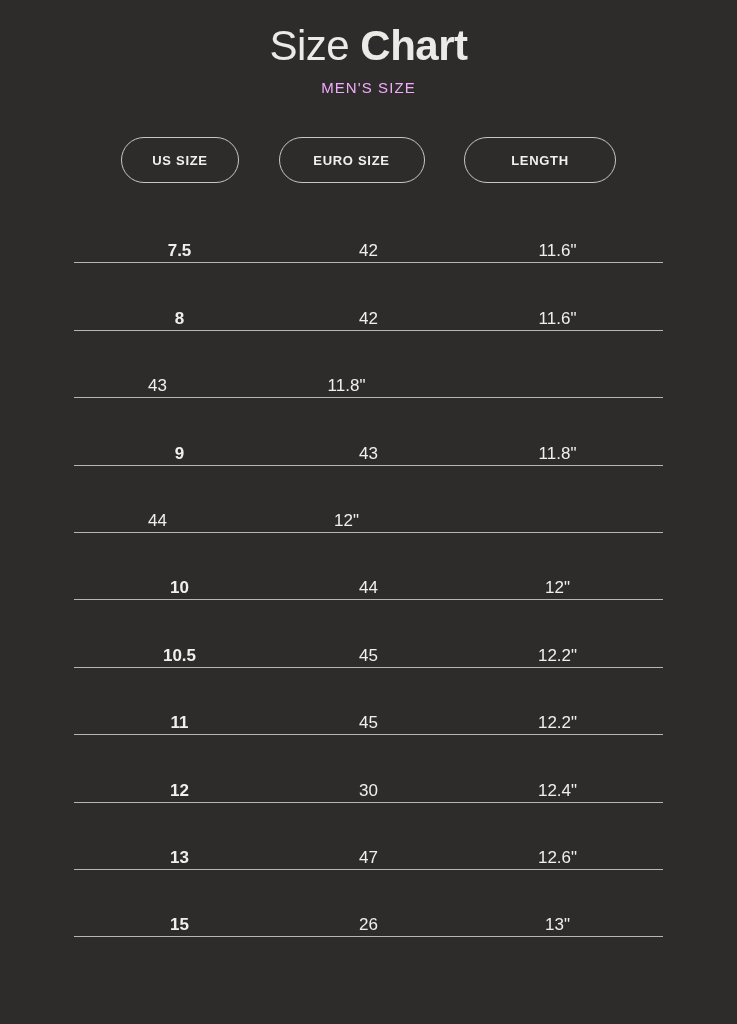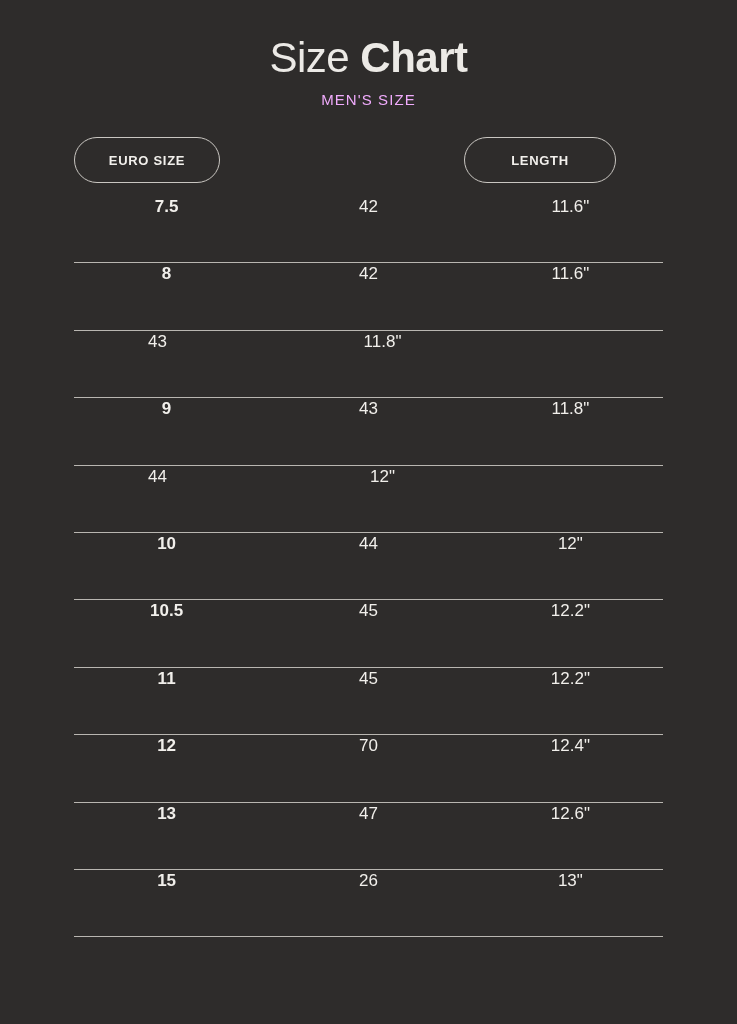--- a/index.html
+++ b/index.html
@@ -16,21 +16,21 @@
   .page {
     position: relative;
     width: 737px;
     height: 1024px;
     background: #2e2c2b;
     box-sizing: border-box;
   }
 
   
   .header {
-    padding-top: 32px;
+    padding-top: 20px;
     text-align: center;
   }
   .title {
     font-size: 42px;
     line-height: 52px;
     color: #eceae6;
     letter-spacing: -0.5px;
     font-weight: 400;
     margin: 0;
   }
@@ -83,23 +83,22 @@
   .table {
     position: absolute;
     top: 196px;
     left: 74px;
     width: 589px;
   }
   .row {
     position: relative;
     height: 66.4px;
     display: flex;
-    align-items: flex-start;
+    align-items: flex-end;
     border-bottom: 1.3px solid #b9b6b1;
-    gap: 36px;
   }
   .cell {
     text-align: center;
     color: #f1efeb;
     font-size: 17px;
     line-height: 22px;
   }
   .cell-us {
     width: 211px;
     font-weight: 700;
@@ -117,20 +116,23 @@
 <body>
 
 <div class="page">
 
   <div class="header">
     <h1 class="title"><span class="title-light">Size </span><span class="title-bold">Chart</span></h1>
     <p class="subtitle">MEN'S SIZE</p>
   </div>
 
   <div class="pill-row">
+    <div class="pill pill-0">
+        <span>US SIZE</span>
+      </div>
     <div class="pill pill-1">
         <span>EURO SIZE</span>
       </div>
     <div class="pill pill-2">
         <span>LENGTH</span>
       </div>
   </div>
 
   <div class="table">
 
@@ -175,21 +177,21 @@
     </div>
 
     <div class="row">
       <div class="cell cell-us">11</div>
       <div class="cell cell-euro">45</div>
       <div class="cell cell-length">12.2"</div>
     </div>
 
     <div class="row">
       <div class="cell cell-us">12</div>
-      <div class="cell cell-euro">70</div>
+      <div class="cell cell-euro">30</div>
       <div class="cell cell-length">12.4"</div>
     </div>
 
     <div class="row">
       <div class="cell cell-us">13</div>
       <div class="cell cell-euro">47</div>
       <div class="cell cell-length">12.6"</div>
     </div>
 
 

